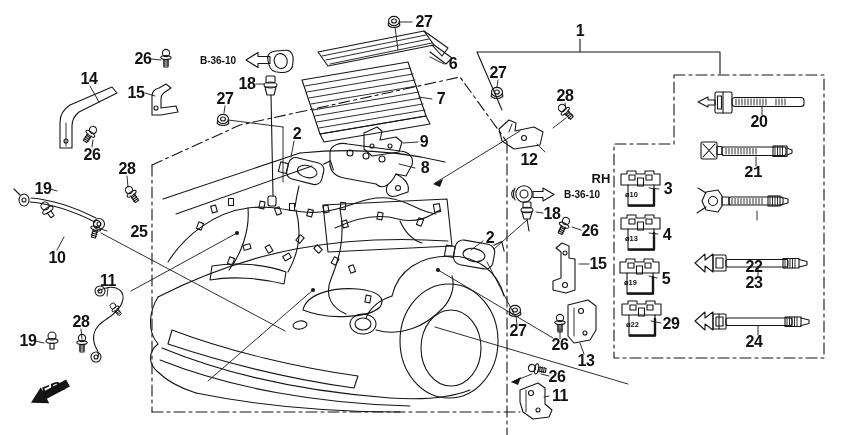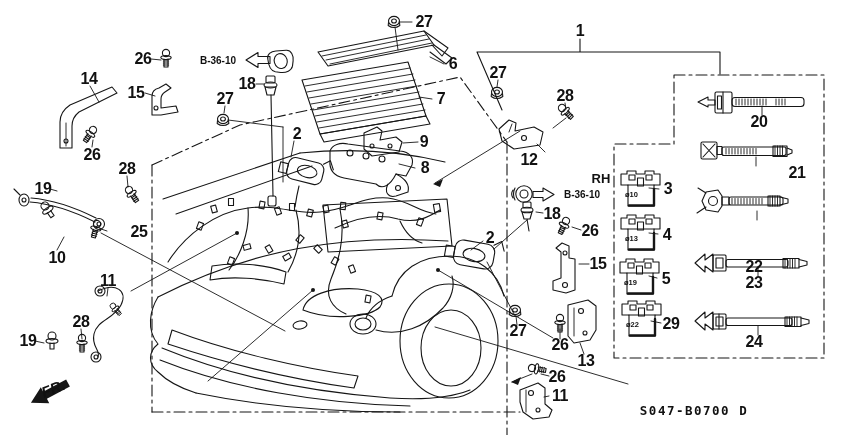--- a/index.html
+++ b/index.html
@@ -357,21 +357,20 @@
       <path class="fill" d="M0,-4 L26,-4 L26,-9 L42,0 L26,9 L26,4 L0,4 Z"></path>
     </g>
     <text class="frtext" transform="translate(44,398) rotate(-22)">FR.</text>
   </g>
 </svg>
 
 <div style="position:absolute;left:0;top:0;width:100%;height:100%">
   <span class="txt ref" style="left:218px;top:60px">B-36-10</span>
   <span class="txt rh" style="left:601px;top:178px">RH</span>
   <span class="txt ref" style="left:582px;top:194px">B-36-10</span>
-  <span class="txt code" style="left:694px;top:410px">S047-B0700 D</span>
 <span class="callout" style="left: 580px; top: 31px;">1</span>
       <span class="callout" style="left: 424px; top: 22px;">27</span>
       <span class="callout" style="left: 143px; top: 59px;">26</span>
       <span class="callout" style="left: 89px; top: 79px;">14</span>
       <span class="callout" style="left: 136px; top: 93px;">15</span>
       <span class="callout" style="left: 247px; top: 84px;">18</span>
       <span class="callout" style="left: 225px; top: 99px;">27</span>
       <span class="callout" style="left: 453px; top: 64px;">6</span>
       <span class="callout" style="left: 441px; top: 99px;">7</span>
       <span class="callout" style="left: 498px; top: 73px;">27</span>
@@ -395,19 +394,19 @@
       <span class="callout" style="left: 518px; top: 331px;">27</span>
       <span class="callout" style="left: 560px; top: 345px;">26</span>
       <span class="callout" style="left: 586px; top: 361px;">13</span>
       <span class="callout" style="left: 557px; top: 377px;">26</span>
       <span class="callout" style="left: 560px; top: 396px;">11</span>
       <span class="callout" style="left: 668px; top: 189px;">3</span>
       <span class="callout" style="left: 667px; top: 235px;">4</span>
       <span class="callout" style="left: 666px; top: 279px;">5</span>
       <span class="callout" style="left: 671px; top: 324px;">29</span>
       <span class="callout" style="left: 759px; top: 122px; text-align: center;">20</span>
-      <span class="callout" style="left: 797px; top: 173px;">21</span>
+      <span class="callout" style="left: 753px; top: 173px; font-family: Liberation Mono, monospace;">21</span>
       <span class="callout" style="left: 754px; top: 227px; margin-top: 40px;">22</span>
       <span class="callout" style="left: 754px; top: 283px;">23</span>
       <span class="callout" style="left: 754px; top: 342px;">24</span>
     </div>
 
 </div>
 
 </body></html>

